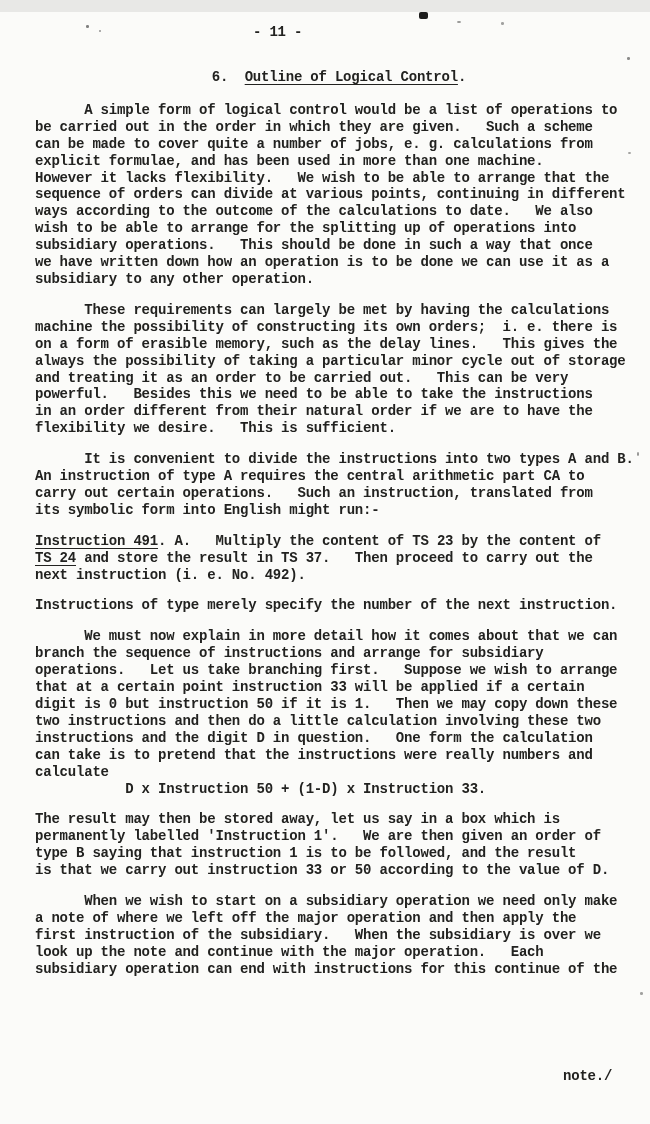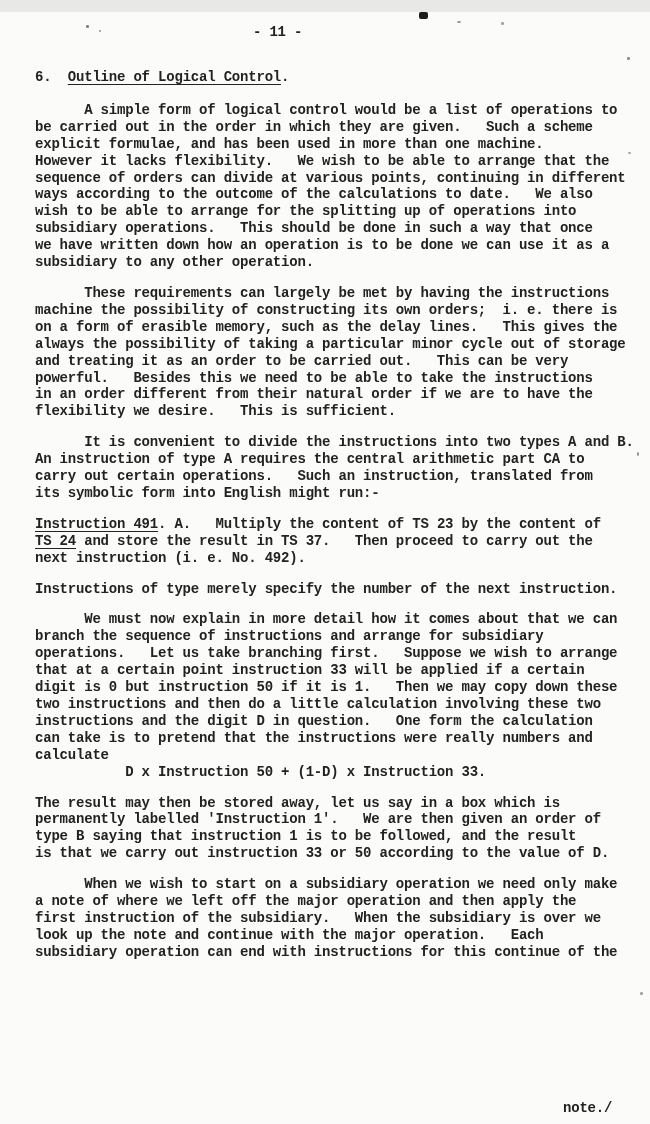--- a/index.html
+++ b/index.html
@@ -27,30 +27,30 @@
     left: 253px;
     white-space: pre;
   }
   .content {
     position: absolute;
     top: 57px;
     left: 35px;
     width: 608px;
   }
   .block { margin: 0 0 14px 0; }
-  .block.heading { margin-bottom: 16px; }
+  .block.heading { margin-bottom: 16px; text-align: center; }
   .line { white-space: pre; min-height: 16.9px; }
   .u {
     text-decoration: underline;
     text-underline-offset: 2.5px;
     text-decoration-thickness: 1.4px;
   }
   .footer-note {
     position: absolute;
-    top: 1088px;
+    top: 1056px;
     left: 563px;
     white-space: pre;
   }
   
   .artifact { position: absolute; background: #1c1c1c; border-radius: 45%; }
   .a1 { left: 419px; top: 0px;   width: 9px; height: 7px; border-radius: 2px; }
   .a2 { left: 457px; top: 9px;   width: 4px; height: 2px; opacity: .45; }
   .a3 { left: 501px; top: 10px;  width: 3px; height: 3px; opacity: .4; }
   .a4 { left: 627px; top: 45px;  width: 3px; height: 3px; opacity: .5; }
   .a5 { left: 86px;  top: 13px;  width: 3px; height: 3px; opacity: .55; }
@@ -75,31 +75,32 @@
 
   <div class="page-number">- 11 -</div>
 
   <div class="content">
       <div class="block heading">
         <div class="line"><span>6.  </span><span class="u">Outline of Logical Control</span><span>.</span></div>
       </div>
       <div class="block">
         <div class="line">      A simple form of logical control would be a list of operations to</div>
         <div class="line">be carried out in the order in which they are given.   Such a scheme</div>
+        <div class="line">can be made to cover quite a number of jobs, e. g. calculations from</div>
         <div class="line">explicit formulae, and has been used in more than one machine.</div>
         <div class="line">However it lacks flexibility.   We wish to be able to arrange that the</div>
         <div class="line">sequence of orders can divide at various points, continuing in different</div>
         <div class="line">ways according to the outcome of the calculations to date.   We also</div>
         <div class="line">wish to be able to arrange for the splitting up of operations into</div>
         <div class="line">subsidiary operations.   This should be done in such a way that once</div>
         <div class="line">we have written down how an operation is to be done we can use it as a</div>
         <div class="line">subsidiary to any other operation.</div>
       </div>
       <div class="block">
-        <div class="line">      These requirements can largely be met by having the instructions</div>
+        <div class="line">      These requirements can largely be met by having the calculations</div>
         <div class="line">machine the possibility of constructing its own orders;  i. e. there is</div>
         <div class="line">on a form of erasible memory, such as the delay lines.   This gives the</div>
         <div class="line">always the possibility of taking a particular minor cycle out of storage</div>
         <div class="line">and treating it as an order to be carried out.   This can be very</div>
         <div class="line">powerful.   Besides this we need to be able to take the instructions</div>
         <div class="line">in an order different from their natural order if we are to have the</div>
         <div class="line">flexibility we desire.   This is sufficient.</div>
       </div>
       <div class="block">
         <div class="line">      It is convenient to divide the instructions into two types A and B.</div>

